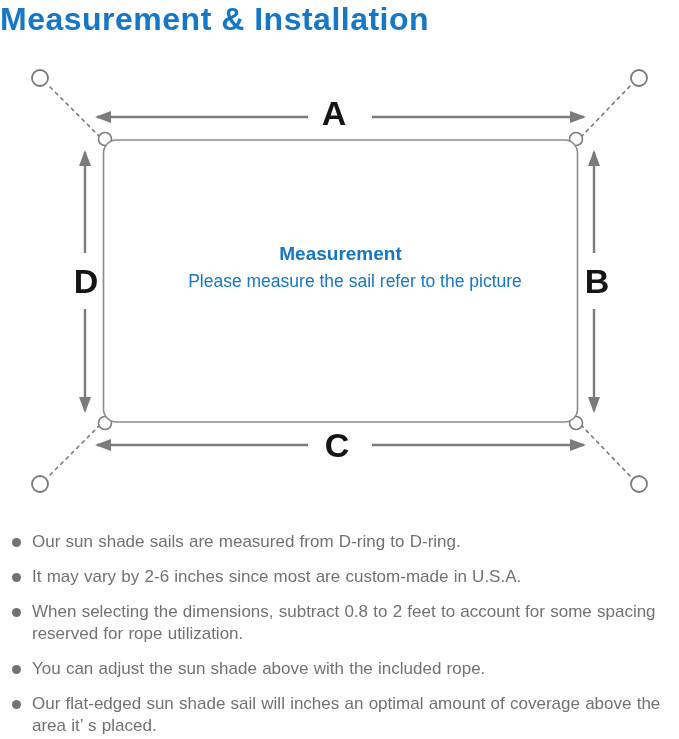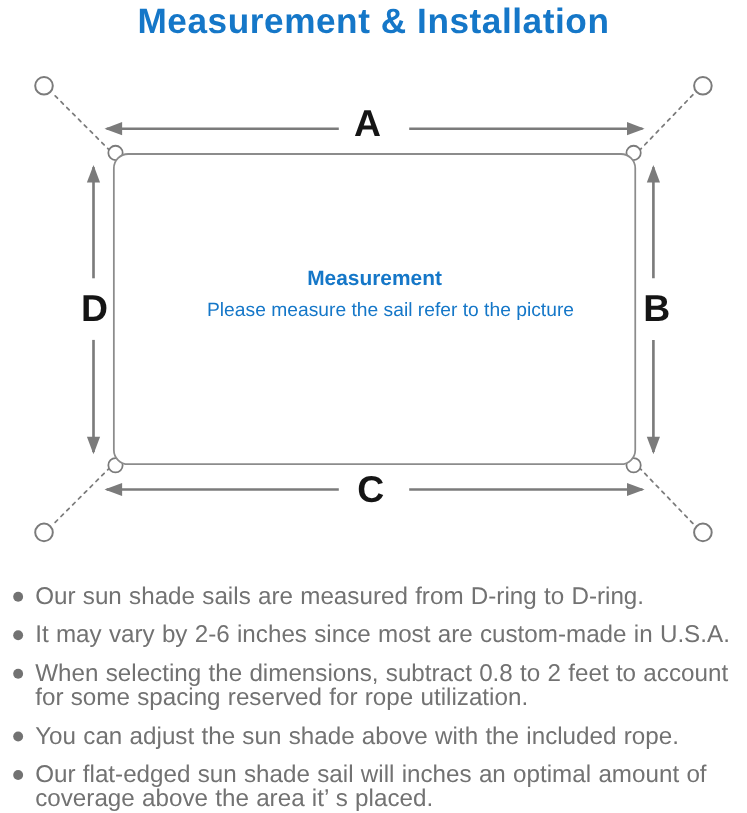--- a/index.html
+++ b/index.html
@@ -14,21 +14,21 @@
   html,body{background:#fff;}
   body{font-family:"Liberation Sans","DejaVu Sans",sans-serif;}
   .page{
     position:relative;
     width:679px;height:739px;
     background:var(--bg);
     overflow:hidden;
   }
   .main-title{
     position:absolute;top:1px;left:0;width:100%;
-    text-align:center;
+    text-align:left;
     font-size:32px;font-weight:bold;
     color:var(--accent-blue);
     letter-spacing:0.5px;
   }
   .diagram{position:absolute;top:0;left:0;width:679px;height:525px;}
   .diagram svg{position:absolute;top:0;left:0;}
   .sail-rect{fill:#ffffff;stroke:var(--border-gray);stroke-width:1.6;}
   .rope{stroke:var(--line-gray);stroke-width:1.6;stroke-dasharray:3 4.5;fill:none;stroke-linecap:round;}
   .anchor{fill:#ffffff;stroke:var(--line-gray);stroke-width:1.8;}
   .dring{fill:#ffffff;stroke:var(--line-gray);stroke-width:1.6;}
@@ -53,21 +53,21 @@
     display:flex;align-items:flex-start;
     margin-bottom:13px;
   }
   .bullet-dot{
     flex:0 0 auto;
     width:9px;height:9px;border-radius:50%;
     background:var(--text-gray);
     margin:7px 11px 0 0;
   }
   .bullet-text{
-    font-size:22px;line-height:22px;
+    font-size:17px;line-height:22px;
     color:var(--text-gray);
     word-spacing:0.5px;
     max-width:640px;
   }
 </style>
 </head>
 <body>
 
 <div class="page">
 

